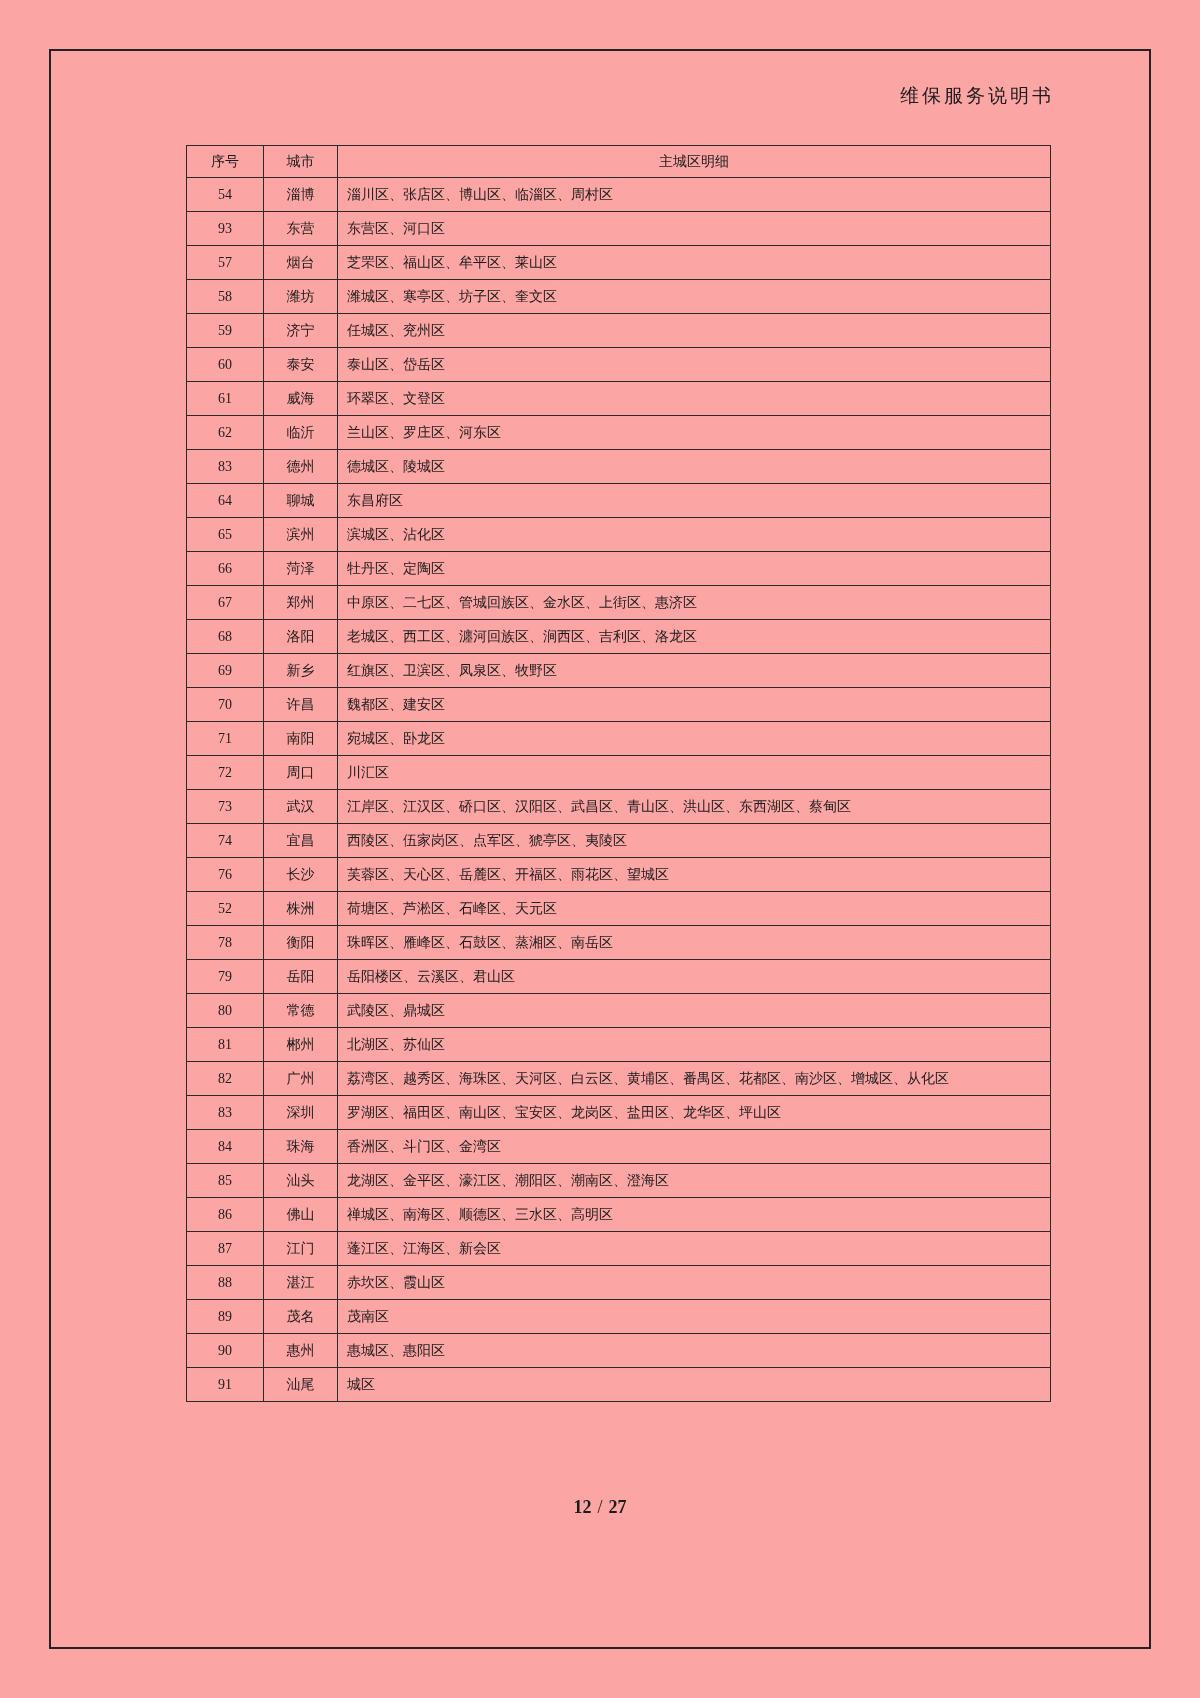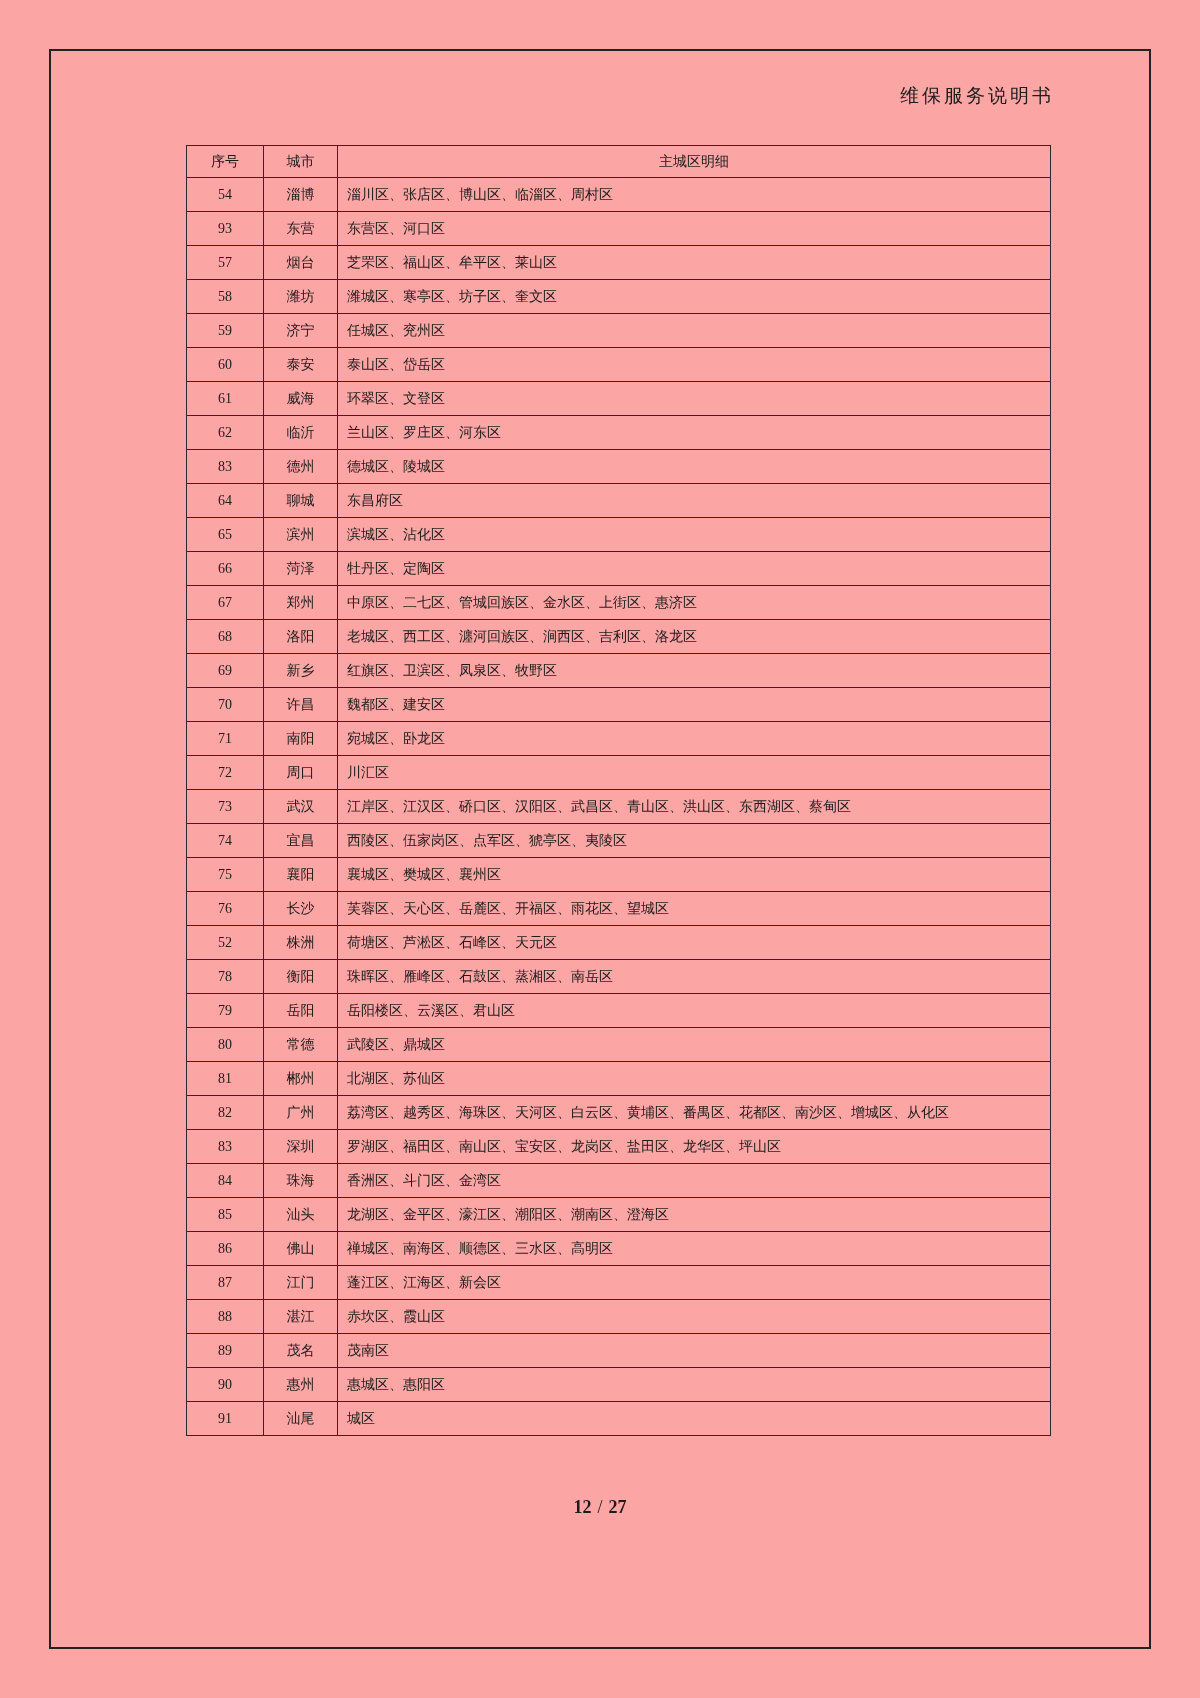--- a/index.html
+++ b/index.html
@@ -210,25 +210,20 @@
       <td class="city-cell">武汉</td>
       <td class="det-cell">江岸区、江汉区、硚口区、汉阳区、武昌区、青山区、洪山区、东西湖区、蔡甸区</td>
     </tr>
 
     <tr>
       <td class="no-cell">74</td>
       <td class="city-cell">宜昌</td>
       <td class="det-cell">西陵区、伍家岗区、点军区、猇亭区、夷陵区</td>
     </tr>
 
-    <tr>
-      <td class="no-cell">75</td>
-      <td class="city-cell">襄阳</td>
-      <td class="det-cell">襄城区、樊城区、襄州区</td>
-    </tr>
 
     <tr>
       <td class="no-cell">76</td>
       <td class="city-cell">长沙</td>
       <td class="det-cell">芙蓉区、天心区、岳麓区、开福区、雨花区、望城区</td>
     </tr>
 
     <tr>
       <td class="no-cell">52</td>
       <td class="city-cell">株洲</td>

